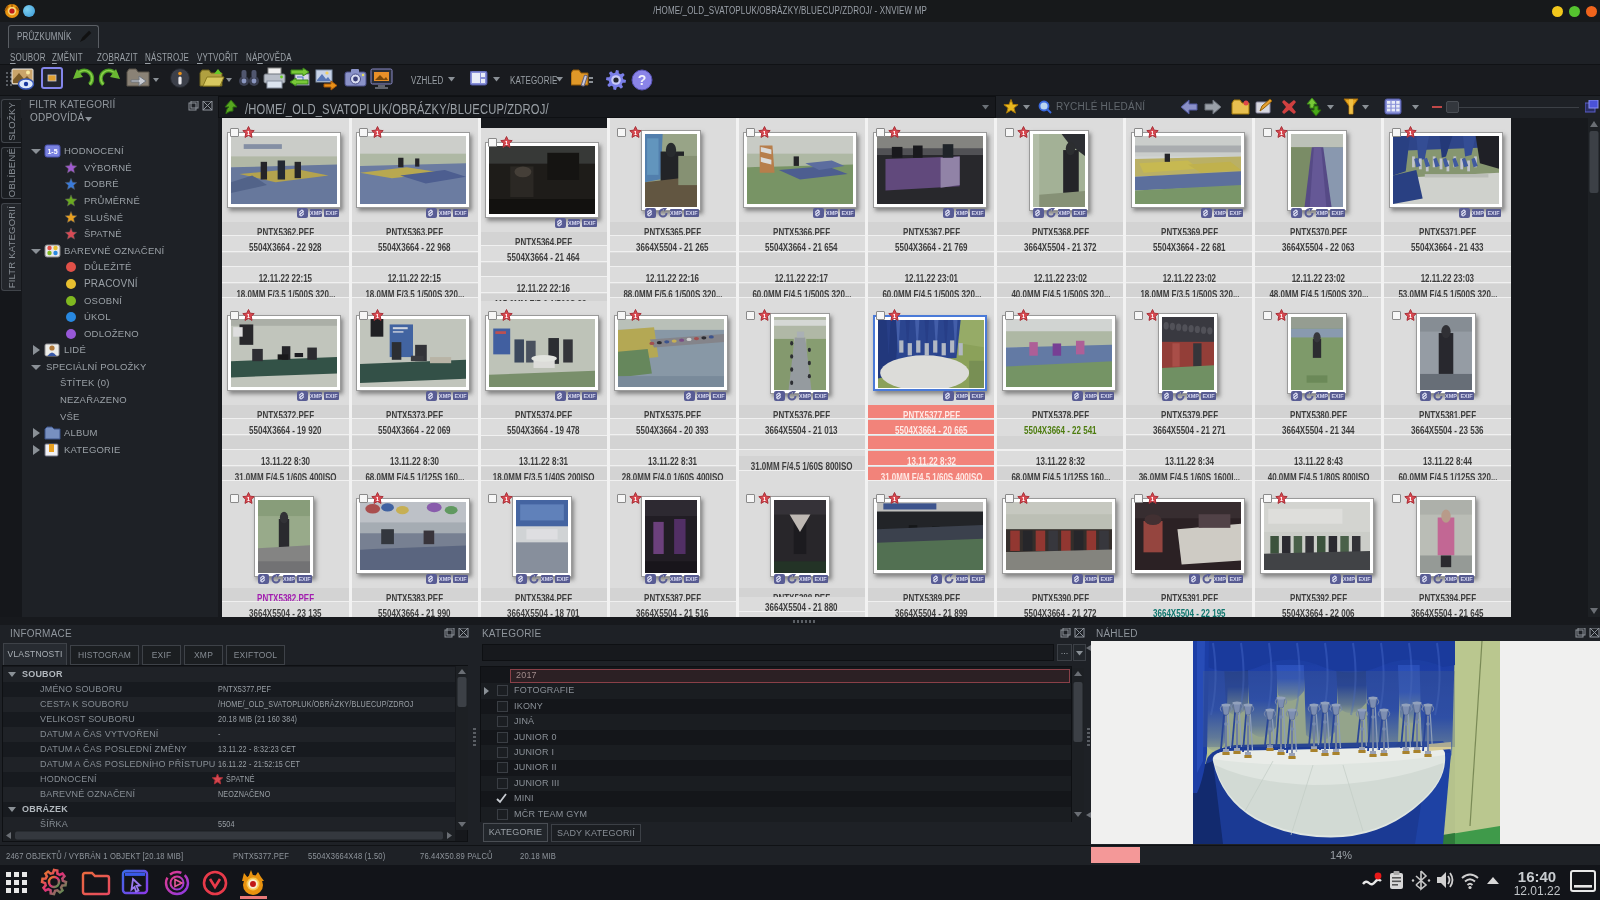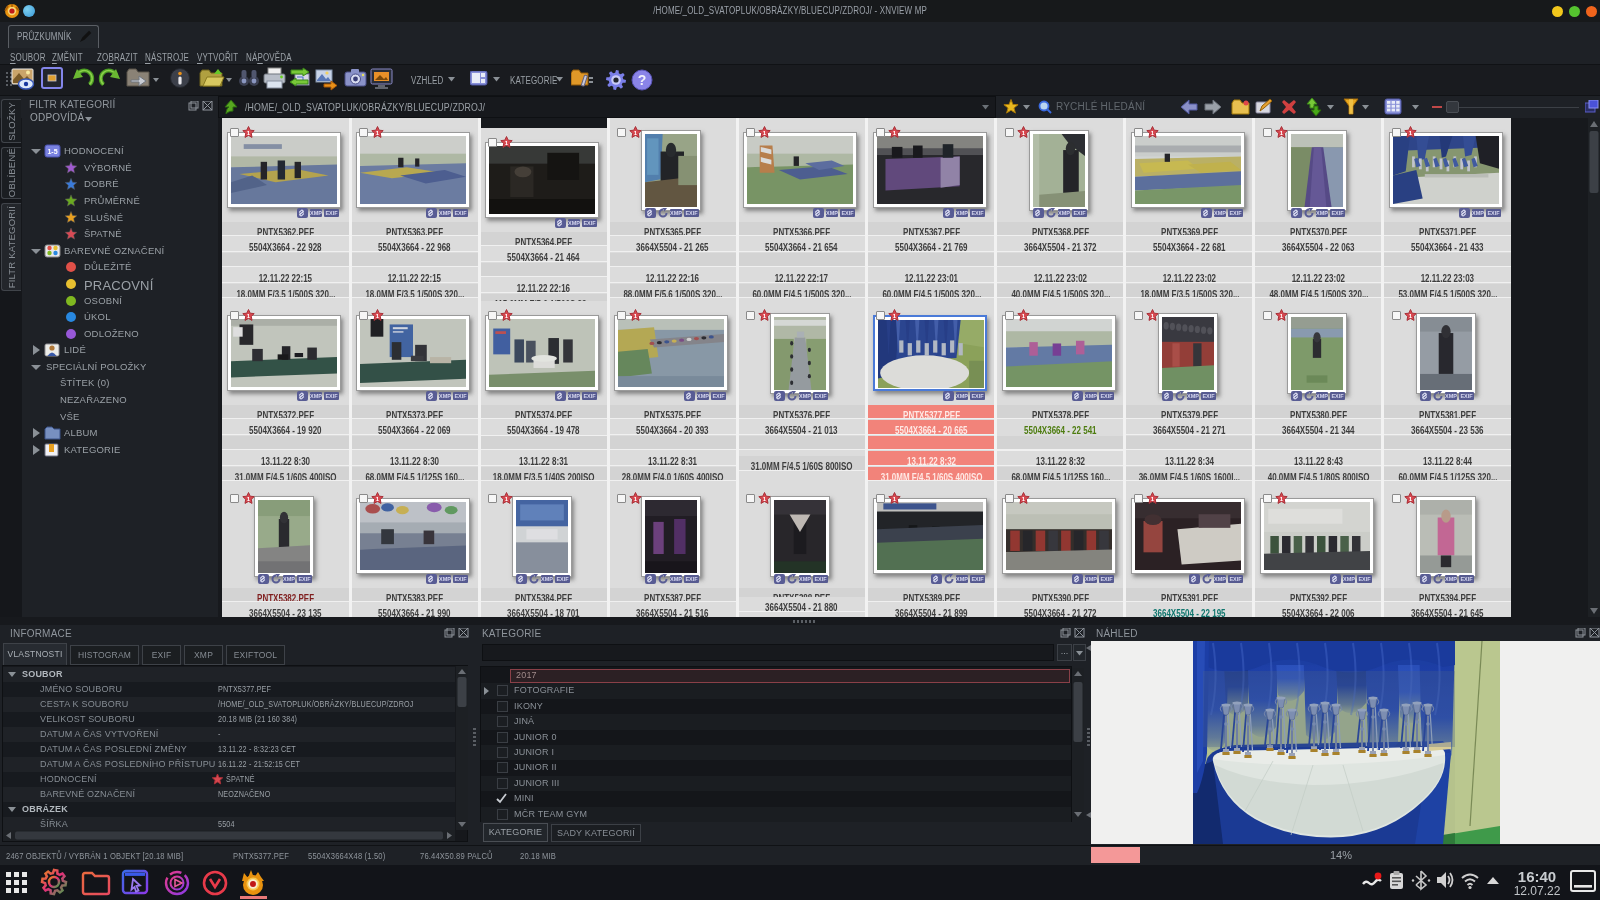--- a/index.html
+++ b/index.html
@@ -179,21 +179,21 @@
 <svg class="ab" style="left:188px;top:101px" width="26" height="11">
     <rect x="1" y="2" width="7" height="7" fill="none" stroke="#8f959c"></rect>
     <rect x="3" y="0" width="7" height="7" fill="none" stroke="#8f959c"></rect>
     <rect x="15" y="0" width="9" height="9" fill="none" stroke="#8f959c"></rect>
     <path d="M15,0 L24,9 M24,0 L15,9" stroke="#8f959c"></path>
   </svg>
 <div class="ab" style="left:218px;top:96px;width:778px;height:22px;background:#17191d;border:1px solid #0e1013"></div>
 <svg class="ab" style="left:223px;top:99px" width="16" height="16">
     <path d="M8,1 L14,8 L10,8 L10,12 C6,12 4,14 3,15 C3,11 5,8 6,8 L2,8 Z" fill="#58a820" stroke="#2a6810" transform="rotate(-0 8 8)"></path>
   </svg>
-<div class="ab u" style="left:245px;top:101px;font-size:11px;color:#9aa0a6"><span class="cx">/home/_old_svatopluk/obrázky/bluecup/zdroj/</span></div>
+<div class="ab u" style="left:245px;top:101px;font-size:14px;color:#9aa0a6"><span class="cx">/home/_old_svatopluk/obrázky/bluecup/zdroj/</span></div>
 <svg class="ab" style="left:982px;top:105px" width="8" height="6">
     <polygon points="0,0 7,0 3.5,4.5" fill="#6a7076"></polygon>
   </svg>
 <svg class="ab" style="left:1003px;top:99px" width="30" height="16">
     <polygon points="8.0,0.5 9.9,5.4 15.1,5.7 11.0,9.0 12.4,14.1 8.0,11.2 3.6,14.1 5.0,9.0 0.9,5.7 6.1,5.4" fill="#e8b820" stroke="#a87808"></polygon>
     <polygon points="20,6 27,6 23.5,10.5" fill="#8a9096"></polygon>
   </svg>
 <svg class="ab" style="left:1038px;top:100px" width="14" height="14">
     <circle cx="6" cy="6" r="4.5" fill="#b8d4f0" stroke="#3a6ae0" stroke-width="1.8"></circle>
     <line x1="9.5" y1="9.5" x2="13" y2="13" stroke="#3a6ae0" stroke-width="2"></line>
@@ -267,21 +267,21 @@
     <polygon points="0,0 7,0 3.5,4.5" fill="#8a9096"></polygon>
   </svg>
 <div class="ab u" style="left:64px;top:145px;font-size:9.5px;color:#9aa0a6">hodnocení</div>
 <div class="ab u" style="left:84px;top:162px;font-size:9.5px;color:#9aa0a6">výborné</div>
 <div class="ab u" style="left:84px;top:178px;font-size:9.5px;color:#9aa0a6">dobré</div>
 <div class="ab u" style="left:84px;top:195px;font-size:9.5px;color:#9aa0a6">průměrné</div>
 <div class="ab u" style="left:84px;top:212px;font-size:9.5px;color:#9aa0a6">slušné</div>
 <div class="ab u" style="left:84px;top:228px;font-size:9.5px;color:#9aa0a6">špatné</div>
 <div class="ab u" style="left:64px;top:245px;font-size:9.5px;color:#9aa0a6">barevné označení</div>
 <div class="ab u" style="left:84px;top:261px;font-size:9.5px;color:#9aa0a6">důležité</div>
-<div class="ab u" style="left:84px;top:278px;font-size:13px;color:#9aa0a6">pracovní</div>
+<div class="ab u" style="left:84px;top:278px;font-size:10px;color:#9aa0a6">pracovní</div>
 <div class="ab u" style="left:84px;top:295px;font-size:9.5px;color:#9aa0a6">osobní</div>
 <div class="ab u" style="left:84px;top:311px;font-size:9.5px;color:#9aa0a6">úkol</div>
 <div class="ab u" style="left:84px;top:328px;font-size:9.5px;color:#9aa0a6">odloženo</div>
 <div class="ab u" style="left:64px;top:344px;font-size:9.5px;color:#9aa0a6">lidé</div>
 <div class="ab u" style="left:46px;top:361px;font-size:9.5px;color:#9aa0a6">speciální položky</div>
 <div class="ab u" style="left:60px;top:377px;font-size:9.5px;color:#9aa0a6">štítek (0)</div>
 <div class="ab u" style="left:60px;top:394px;font-size:9.5px;color:#9aa0a6">nezařazeno</div>
 <div class="ab u" style="left:60px;top:411px;font-size:9.5px;color:#9aa0a6">vše</div>
 <div class="ab u" style="left:64px;top:427px;font-size:9.5px;color:#9aa0a6">album</div>
 <div class="ab u" style="left:64px;top:444px;font-size:9.5px;color:#9aa0a6">kategorie</div>
@@ -1031,21 +1031,21 @@
     <div class="badge" style="left:75px;top:91px;width:15px">EXIF</div>
     <div class="badge" style="left:61px;top:91px;width:12px">XMP</div>
     <svg class="ab" style="left:49px;top:90px" width="10" height="10">
       <path d="M8.5,5 A3.5,3.5 0 1 1 5,1.5" fill="none" stroke="#585c94" stroke-width="2"></path>
       <polygon points="4.5,0 9,0 6.5,3.5" fill="#585c94"></polygon>
     </svg>
     <svg class="ab" style="left:36px;top:90px" width="11" height="10">
       <rect x="0" y="0" width="11" height="10" rx="2" fill="#585c94"></rect>
       <path d="M3,6.5 L6,3.5 M2.2,4.5 L4,2.7 A1.3,1.3 0 0 1 6,4.5 L5.6,5 M6.8,5.5 L5,7.3 A1.3,1.3 0 0 1 3,5.5 L3.4,5" stroke="#dcdef2" stroke-width="1.1" fill="none"></path>
     </svg>
-    <div class="trow" style="top:103.5px;height:14.6px;background:#d3d3d3;border-bottom:1px solid #f0f0f0;color:#7f1d1d"><span>PNTX5382.PEF</span></div>
+    <div class="trow" style="top:103.5px;height:14.6px;background:#d3d3d3;border-bottom:1px solid #f0f0f0;color:#a21caf"><span>PNTX5382.PEF</span></div>
     <div class="trow" style="top:119.1px;height:14.6px;background:#dcdcdc;border-bottom:1px solid #f0f0f0;color:#3d3d3d"><span>3664X5504 - 23 135</span></div>
   </div>
 <div class="cell" style="left:351px;top:484px;width:127px;height:183px">
     <div class="frame" style="left:5px;top:14px;width:114px;height:76px;border:1px solid #9a9a9a;padding:0">
       <svg style="margin:3px" width="106" height="68" viewBox="0 0 100 100" preserveAspectRatio="none">
         <rect x="0" y="0" width="100" height="100" fill="#a5acb3"></rect>
         <rect x="0" y="0" width="100" height="30" fill="#bdc1c7"></rect>
         <circle cx="12" cy="10" r="7" fill="#a94e4e"></circle>
         <circle cx="26" cy="8" r="6" fill="#4062a1"></circle>
         <circle cx="40" cy="12" r="6" fill="#c6af54"></circle>
@@ -1747,12 +1747,12 @@
         <circle cx="9" cy="15.5" r="1.6" fill="#d0d0d0"></circle>
       </g>
       <polygon points="1487,884 1499,884 1493,877" fill="#d8d8d8"></polygon>
       <g transform="translate(1570,870)">
         <rect x="1" y="1" width="24" height="20" rx="2" fill="none" stroke="#e8e8e8" stroke-width="2"></rect>
         <rect x="4" y="15" width="18" height="2.6" fill="#e8e8e8"></rect>
       </g>
     </g>
   </svg>
 <div class="ab" style="left:1508px;top:868px;width:58px;text-align:center;font-size:15px;font-weight:bold;color:#c8ccd0;font-family:'Liberation Sans',sans-serif">16:40</div>
-<div class="ab" style="left:1508px;top:884px;width:58px;text-align:center;font-size:12px;color:#c0c4c8">12.07.22</div>
+<div class="ab" style="left:1508px;top:884px;width:58px;text-align:center;font-size:12px;color:#c0c4c8">12.01.22</div>
 </body></html>

